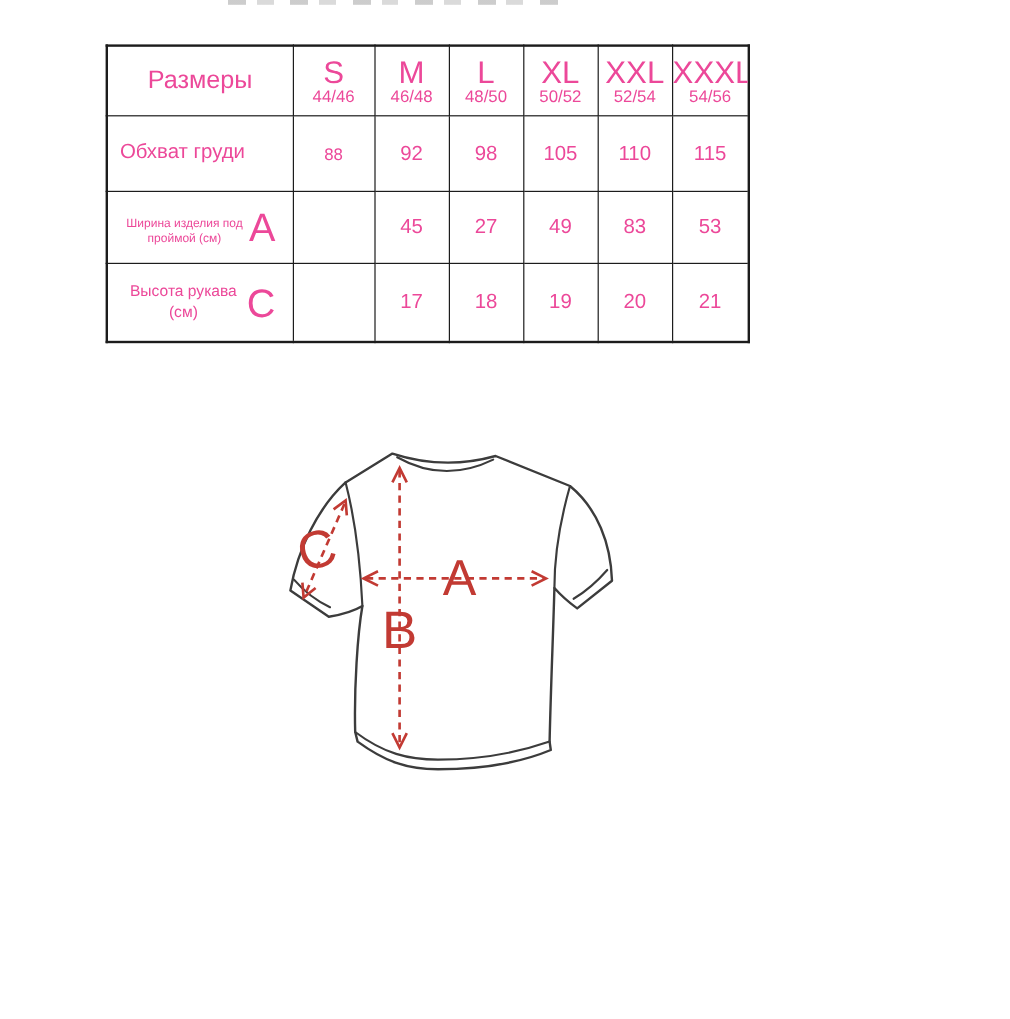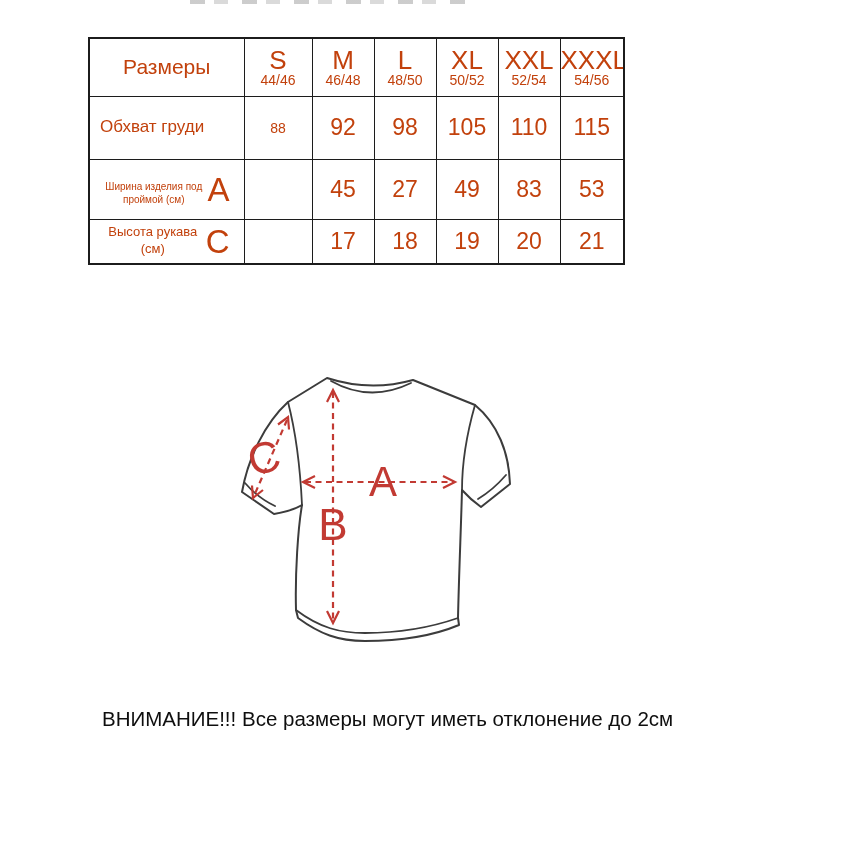--- a/index.html
+++ b/index.html
@@ -27,45 +27,45 @@
   }
 
   table.size-table {
     position:absolute; left:88px; top:37px;
     width:535px; border-collapse:collapse; table-layout:fixed;
     border:2px solid #1c1c1c;
   }
   .size-table th, .size-table td {
     border:1.5px solid #1c1c1c;
     vertical-align:middle; text-align:center;
-    font-weight:400; color:#c2410c;
+    font-weight:400; color:#ec4899;
     overflow:hidden;
     margin-top:43px;
   }
   .size-table tr.hdr      { height:58px; }
   .size-table tr.r1       { height:63px; }
   .size-table tr.r2       { height:60px; }
   .size-table tr.r3       { height:65px; }
-  .size-table tr.r4       { height:45px; }
+  .size-table tr.r4       { height:66px; }
 
   .hdr-label { font-size:21px; }
   .size-name  { display:block; font-size:26px; line-height:26px; }
   .size-range { display:block; font-size:14px; line-height:15px; }
 
   .label-cell { text-align:left; }
   .label-wrap {
     display:flex; align-items:flex-end; justify-content:space-between;
     padding:0 14px 0 10px;
   }
   .row-label { font-size:10px; line-height:1.3; max-width:108px; }
   tr.r1 .row-label { font-size:17px; max-width:140px; }
   tr.r4 .row-label { font-size:13px; max-width:124px; }
   .dim-letter { font-size:33px; line-height:1; }
 
-  .value-cell { font-size:23px; }
+  .value-cell { font-size:17px; }
   td.small-val { font-size:14px; }
 
   .tshirt-svg { position:absolute; left:230px; top:368px; }
   .tshirt-svg path, .tshirt-svg polyline { vector-effect:none; }
   .svg-letter {
     font-family:"Liberation Sans", sans-serif;
     fill:#c23a33;
   }
 
   .warning-text {
@@ -209,15 +209,14 @@
       <polyline points="213,108 225,114 213,120"></polyline>
       <polyline points="59,61.5 58,49 48,56.5"></polyline>
       <polyline points="33,122 23,130 22,117.5"></polyline>
     </g>
 
     <text class="svg-letter" x="153" y="128" font-size="42" text-anchor="middle">A</text>
     <text class="svg-letter" x="103" y="172" font-size="44" text-anchor="middle">B</text>
     <text class="svg-letter" x="34" y="105" font-size="44" text-anchor="middle" transform="rotate(-15 34 90)">C</text>
   </svg>
 
-  <div class="warning-text">ВНИМАНИЕ!!! Все размеры могут иметь отклонение до 2см</div>
 
 </div>
 
 </body></html>

